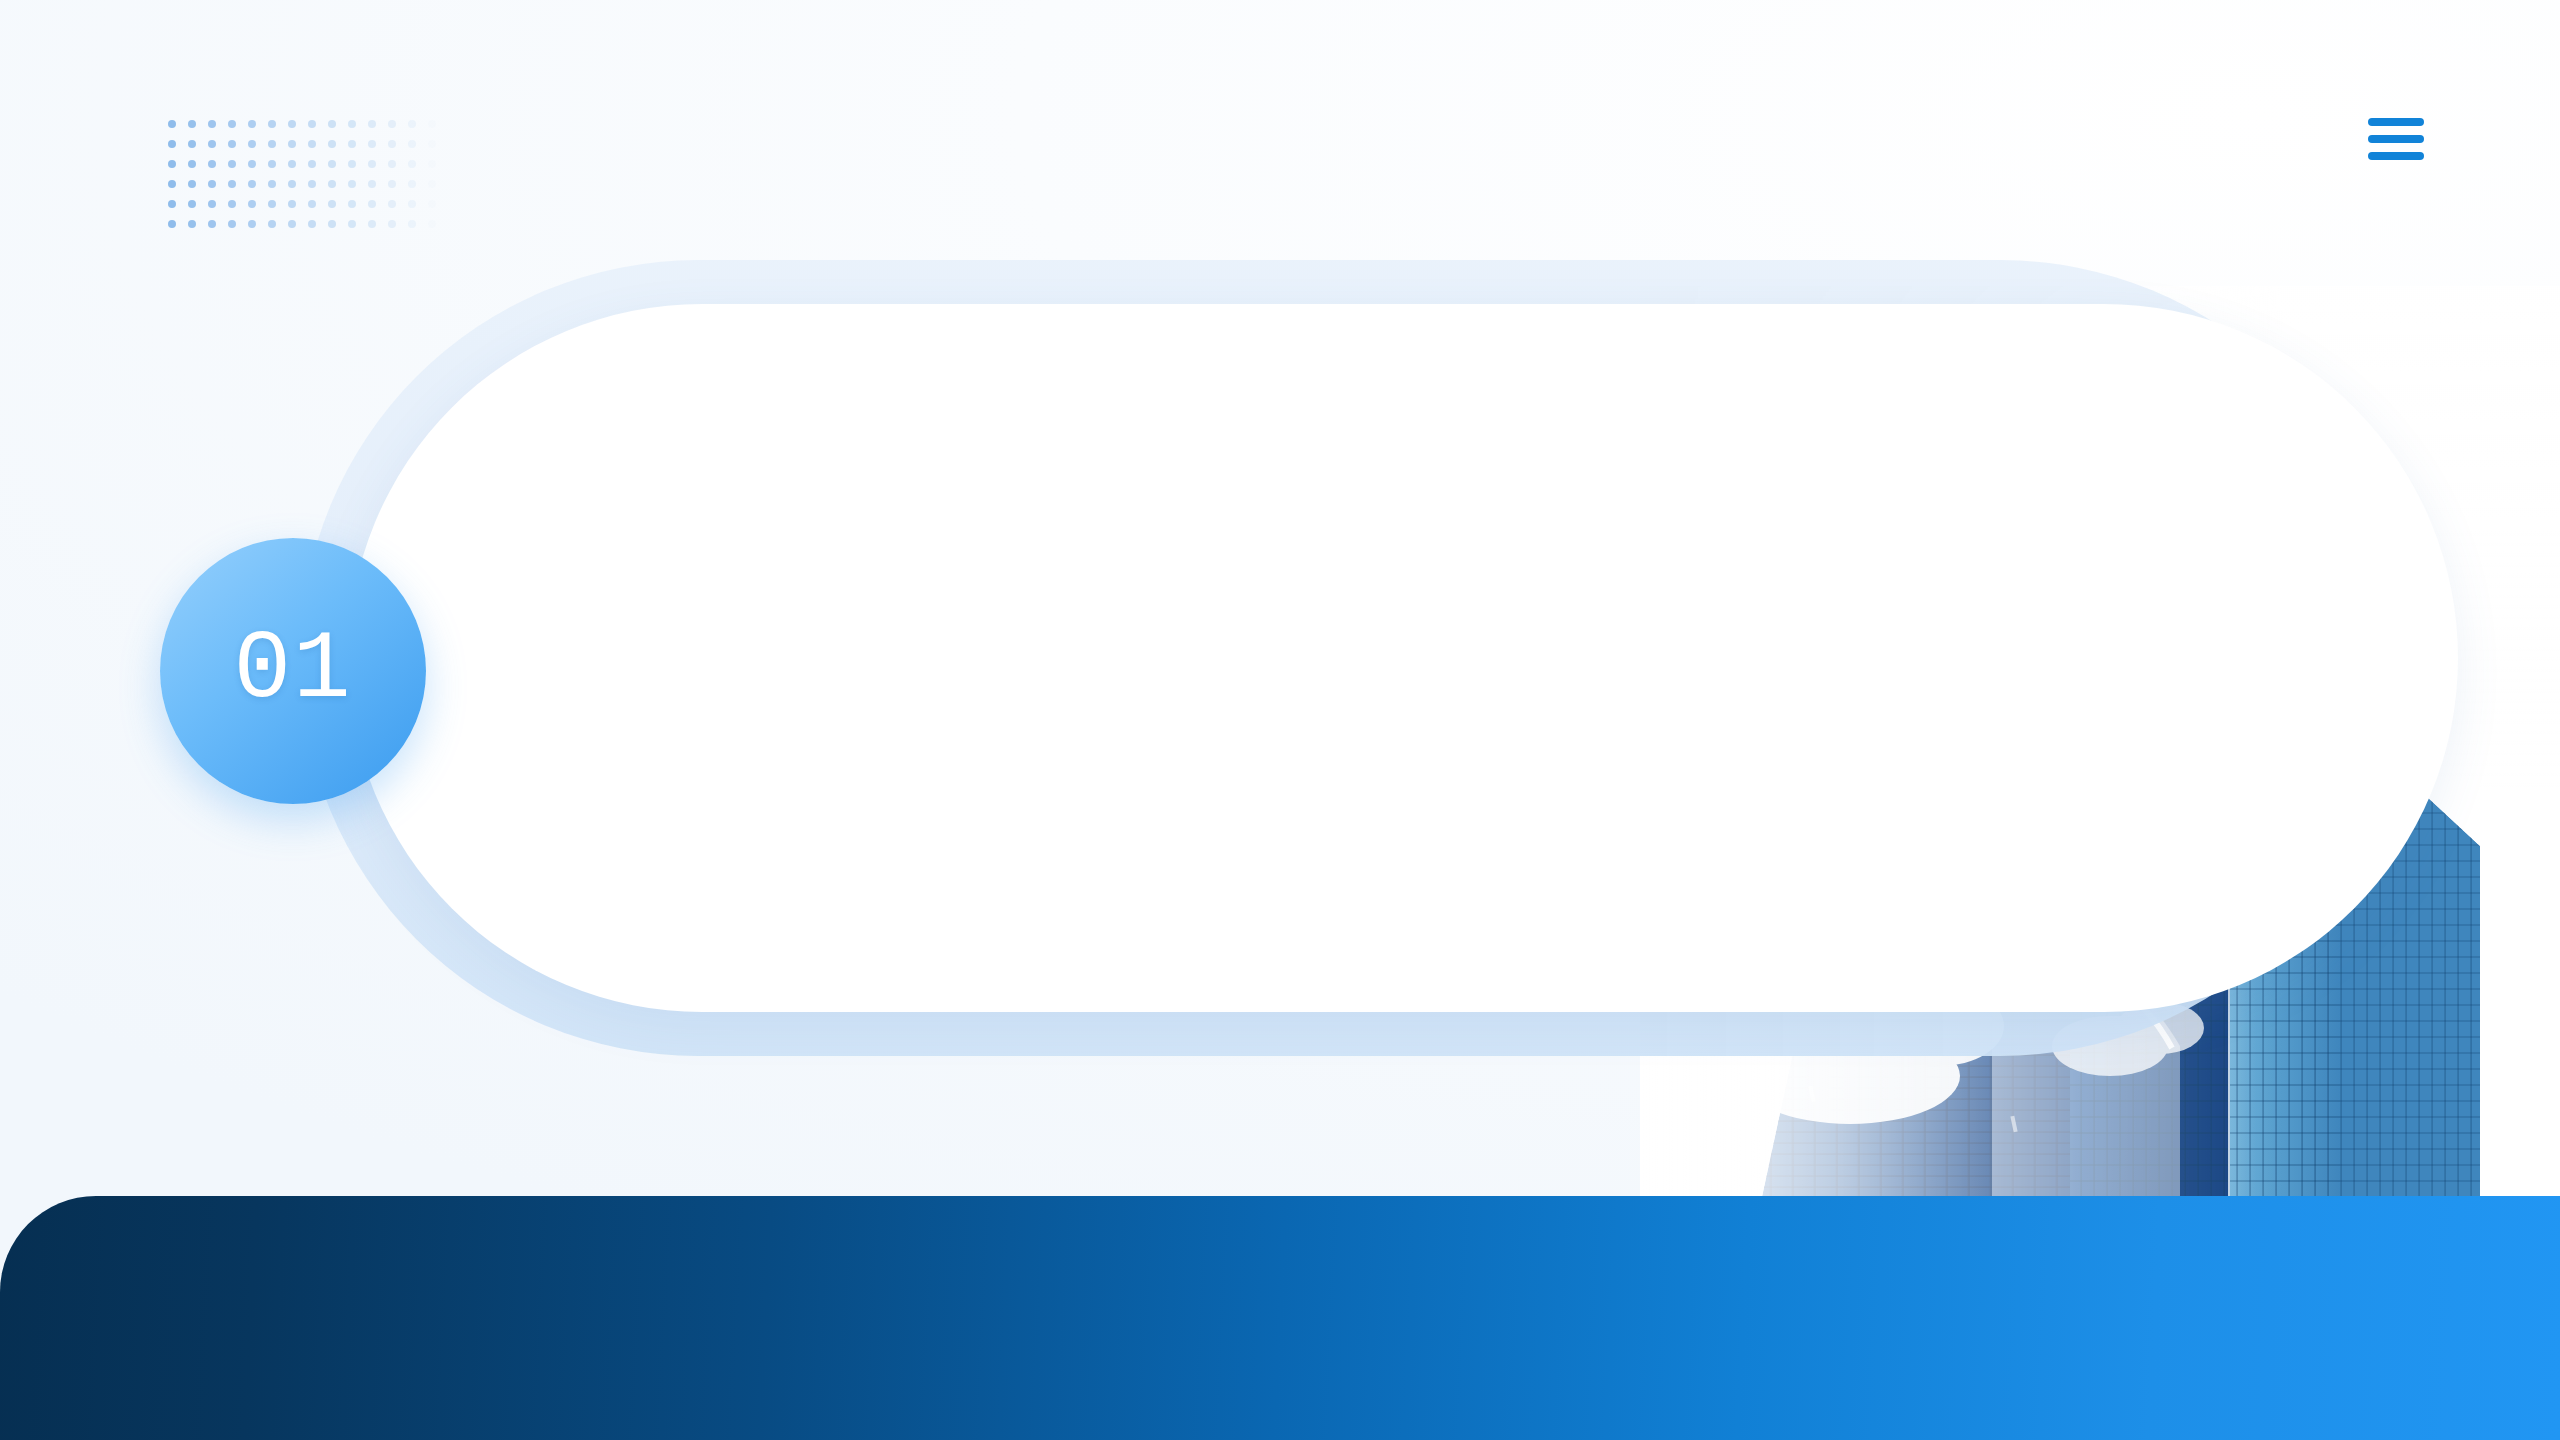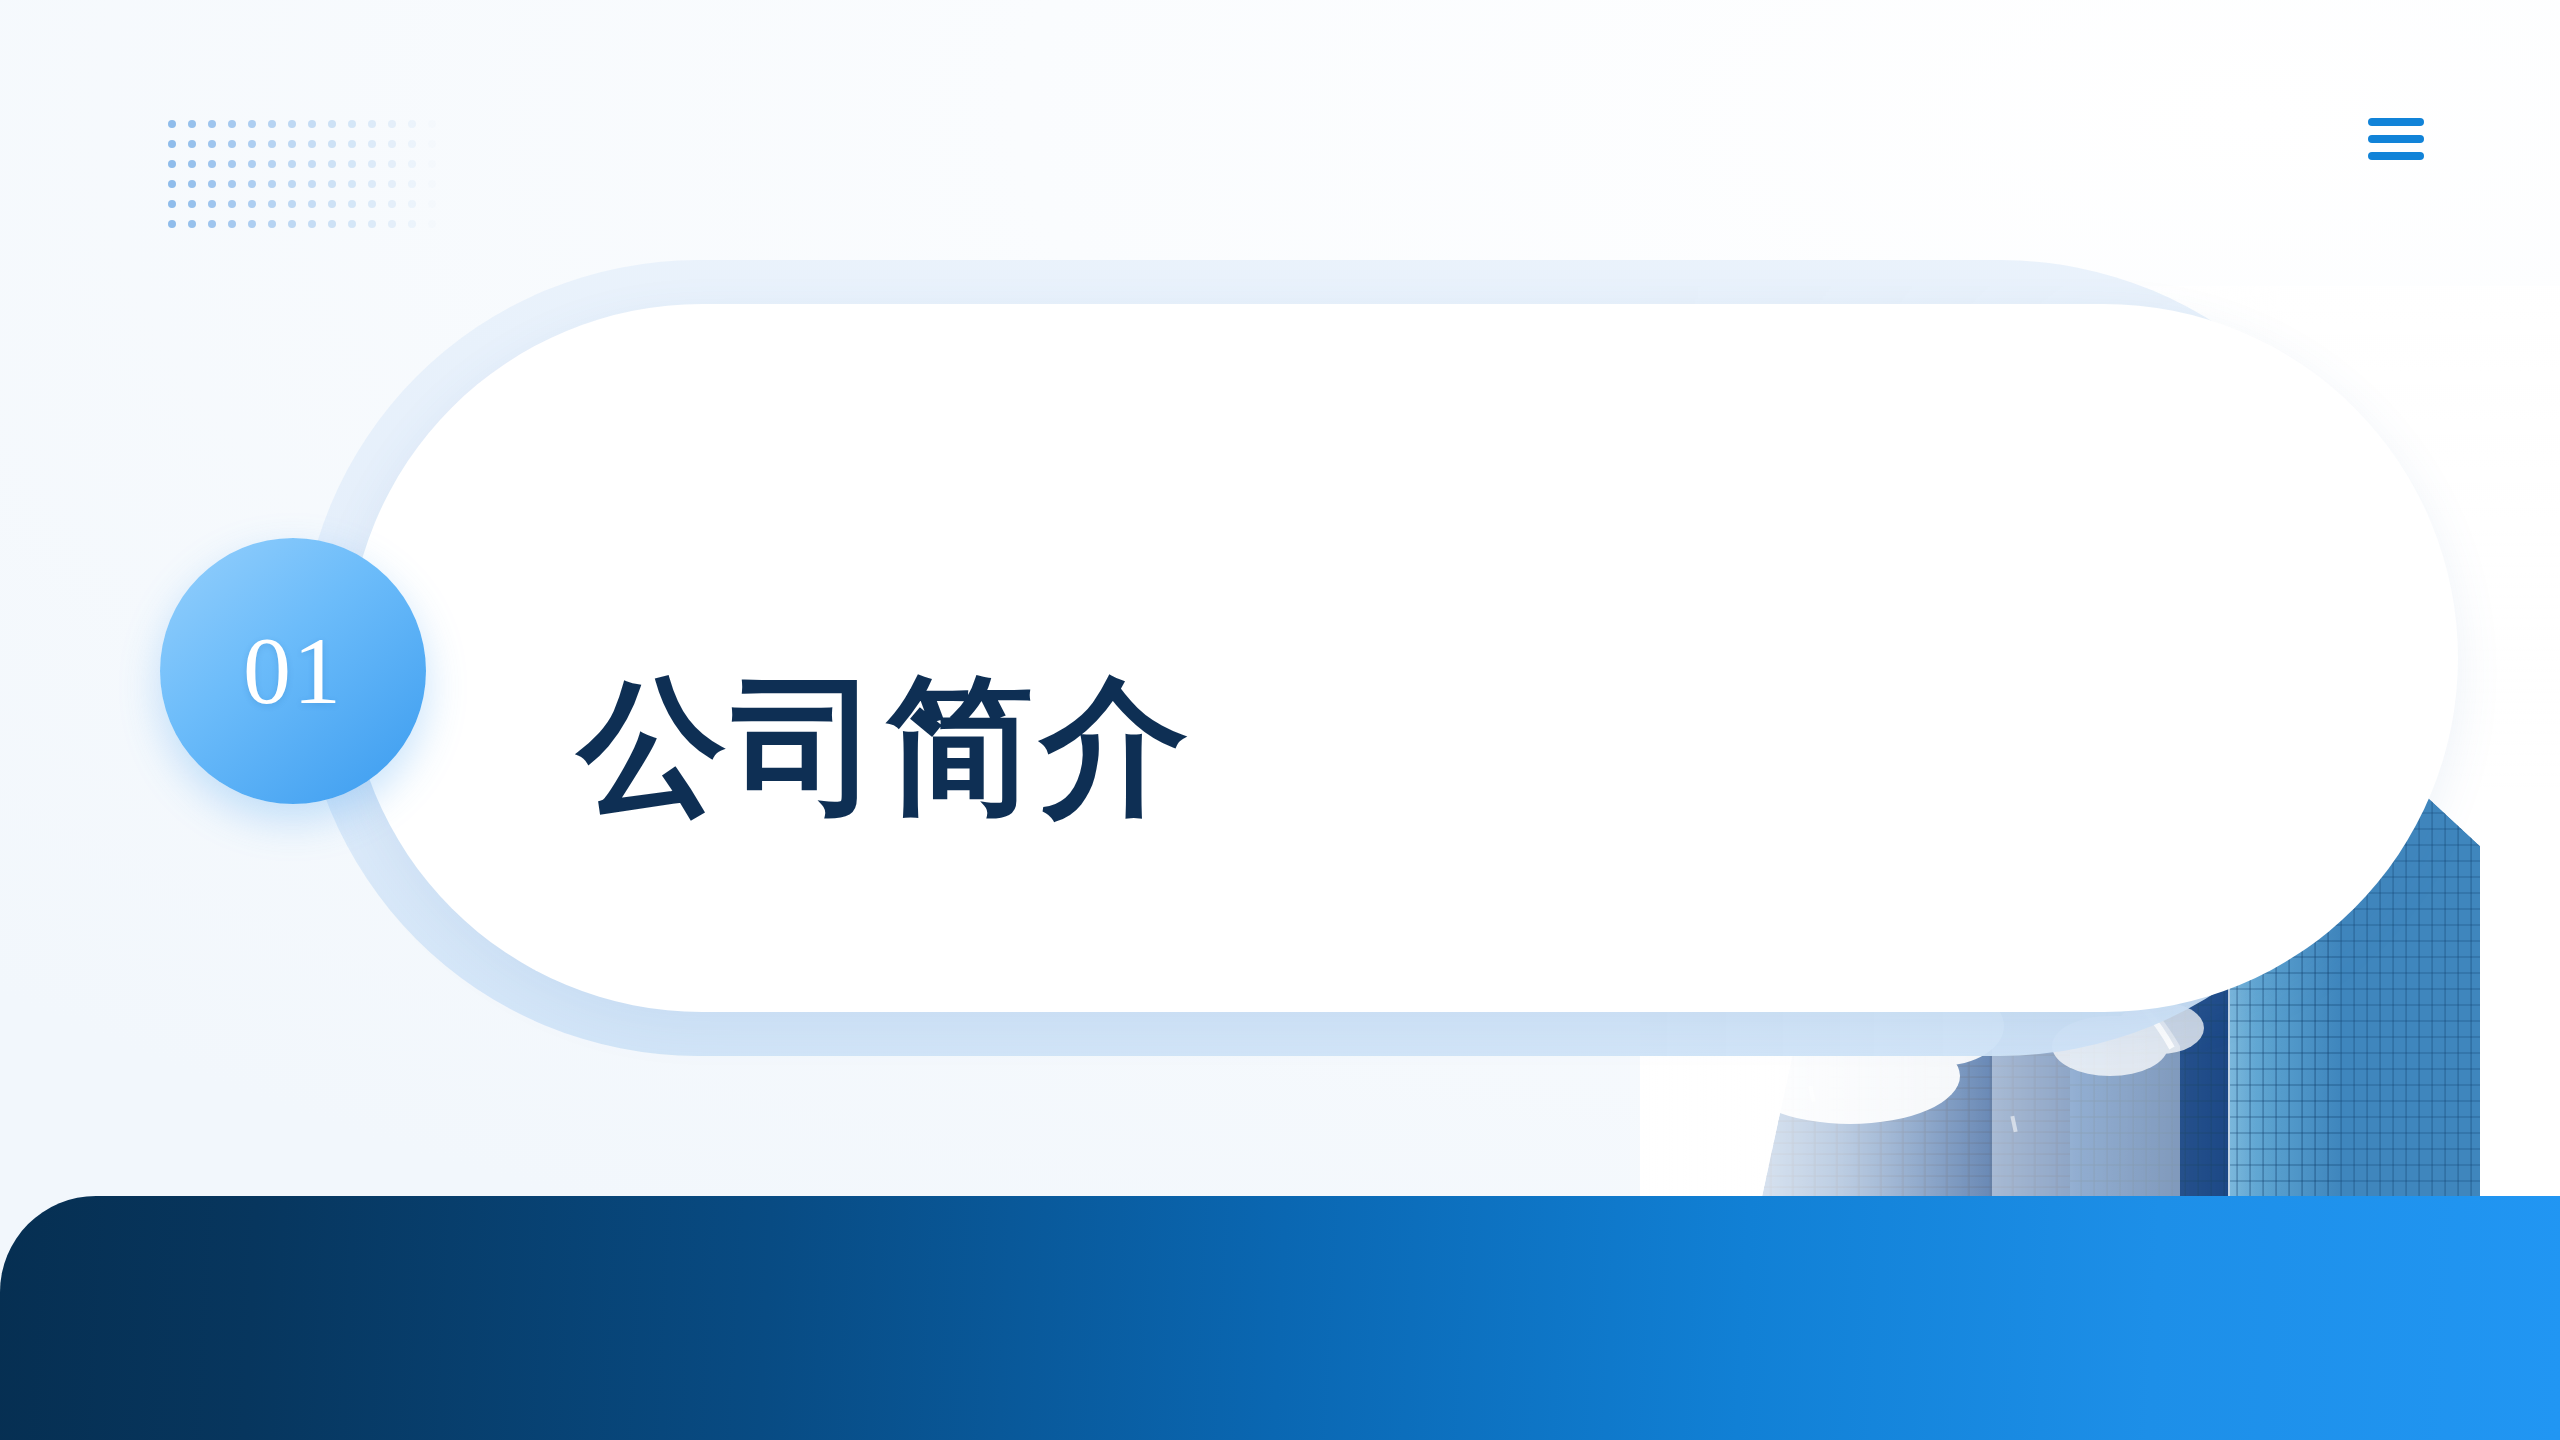--- a/index.html
+++ b/index.html
@@ -99,21 +99,21 @@
     display: flex;
     align-items: center;
     justify-content: center;
   }
   .badge-num {
     color: #ffffff;
     font-size: 96px;
     font-weight: 300;
     letter-spacing: 2px;
     line-height: 1;
-    font-family: Liberation Serif, serif;
+    font-family: Liberation Mono, monospace;
     text-shadow: 0 2px 6px rgba(20,90,160,0.18);
   }
 
   
   .title {
     position: absolute;
     top: 560px;
     left: 578px;
     color: #0e2f54;
     font-size: 148px;
@@ -431,21 +431,20 @@
   </div>
 
   <div class="pill-ring"></div>
 
   <div class="pill-card"></div>
 
   <div class="badge">
     <span class="badge-num">01</span>
   </div>
 
-  <h1 class="title">公司简介</h1>
 
   <div class="menu-btn">
     <span class="bar"></span>
     <span class="bar"></span>
     <span class="bar"></span>
   </div>
 
   <div class="bottom-band"></div>
 
 </div>

